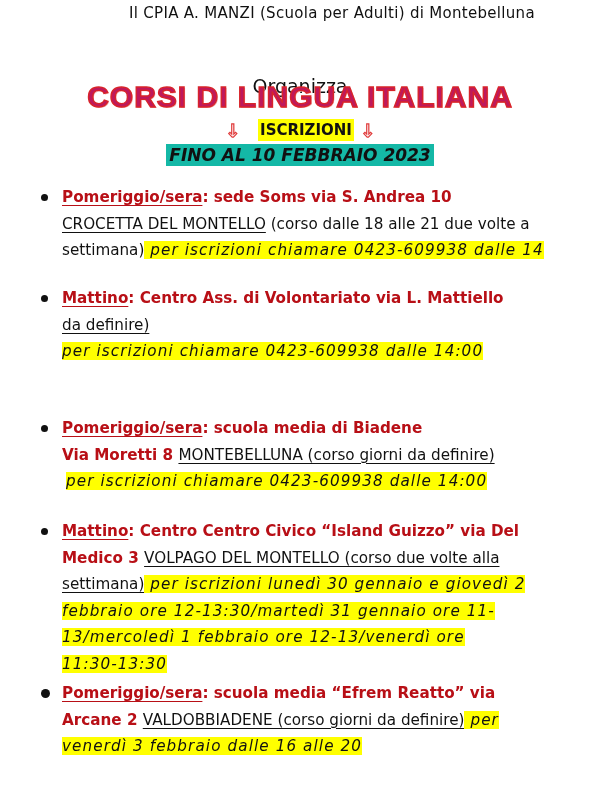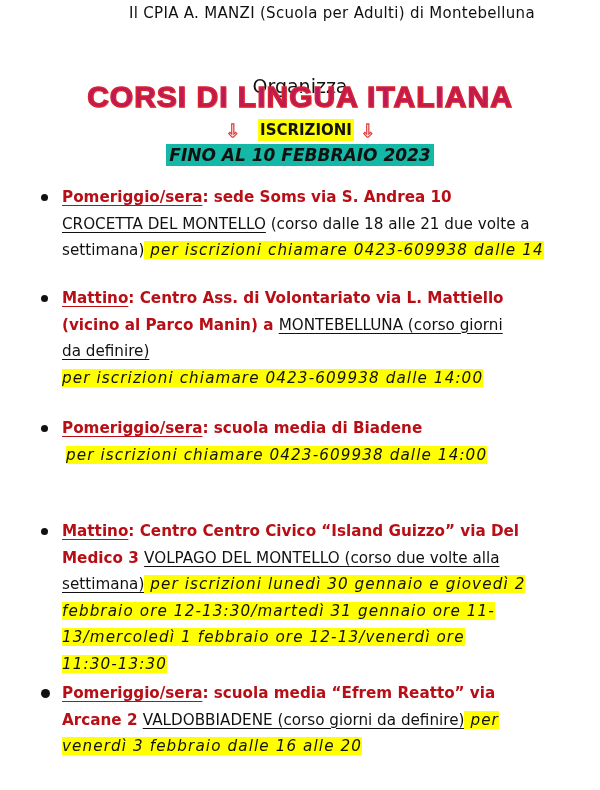--- a/index.html
+++ b/index.html
@@ -36,28 +36,28 @@
 <div class="item" style="top:184px;">
   <span class="bullet"></span>
   <span class="line"><span class="red u">Pomeriggio/sera</span><span class="red">: sede Soms via S. Andrea 10</span></span>
   <span class="line"><span class="u">CROCETTA DEL MONTELLO</span><span> (corso dalle 18 alle 21 due volte a</span></span>
   <span class="line"><span>settimana)</span><span class="hlit"> per iscrizioni chiamare 0423-609938 dalle 14</span></span>
 </div>
 
 <div class="item" style="top:285px;">
   <span class="bullet"></span>
   <span class="line"><span class="red u">Mattino</span><span class="red">: Centro Ass. di Volontariato via L. Mattiello</span></span>
-  <span class="line"><span class="red">(vicino al Parco Manin) a </span><span class="u">MONTEBELLUNA (corso giorni</span></span>
   <span class="line"><span class="u">da definire)</span></span>
   <span class="line"><span class="hlit"> per iscrizioni chiamare 0423-609938 dalle 14:00</span></span>
 </div>
 
 <div class="item" style="top:415px;">
   <span class="bullet"></span>
   <span class="line"><span class="red u">Pomeriggio/sera</span><span class="red">: scuola media di Biadene</span></span>
+  <span class="line"><span class="red">Via Moretti 8 </span><span class="u">MONTEBELLUNA (corso giorni da definire)</span></span>
   <span class="line" style="padding-left:4px;"><span class="hlit"> per iscrizioni chiamare 0423-609938 dalle 14:00</span></span>
 </div>
 
 <div class="item" style="top:518px;">
   <span class="bullet"></span>
   <span class="line"><span class="red u">Mattino</span><span class="red">: Centro Centro Civico “Island Guizzo” via Del</span></span>
   <span class="line"><span class="red">Medico 3 </span><span class="u">VOLPAGO DEL MONTELLO (corso due volte alla</span></span>
   <span class="line"><span class="u">settimana)</span><span class="hlit"> per iscrizioni lunedì 30 gennaio e giovedì 2</span></span>
   <span class="line"><span class="hlit">febbraio ore 12-13:30/martedì 31 gennaio ore 11-</span></span>
   <span class="line"><span class="hlit">13/mercoledì 1 febbraio ore 12-13/venerdì ore</span></span>

